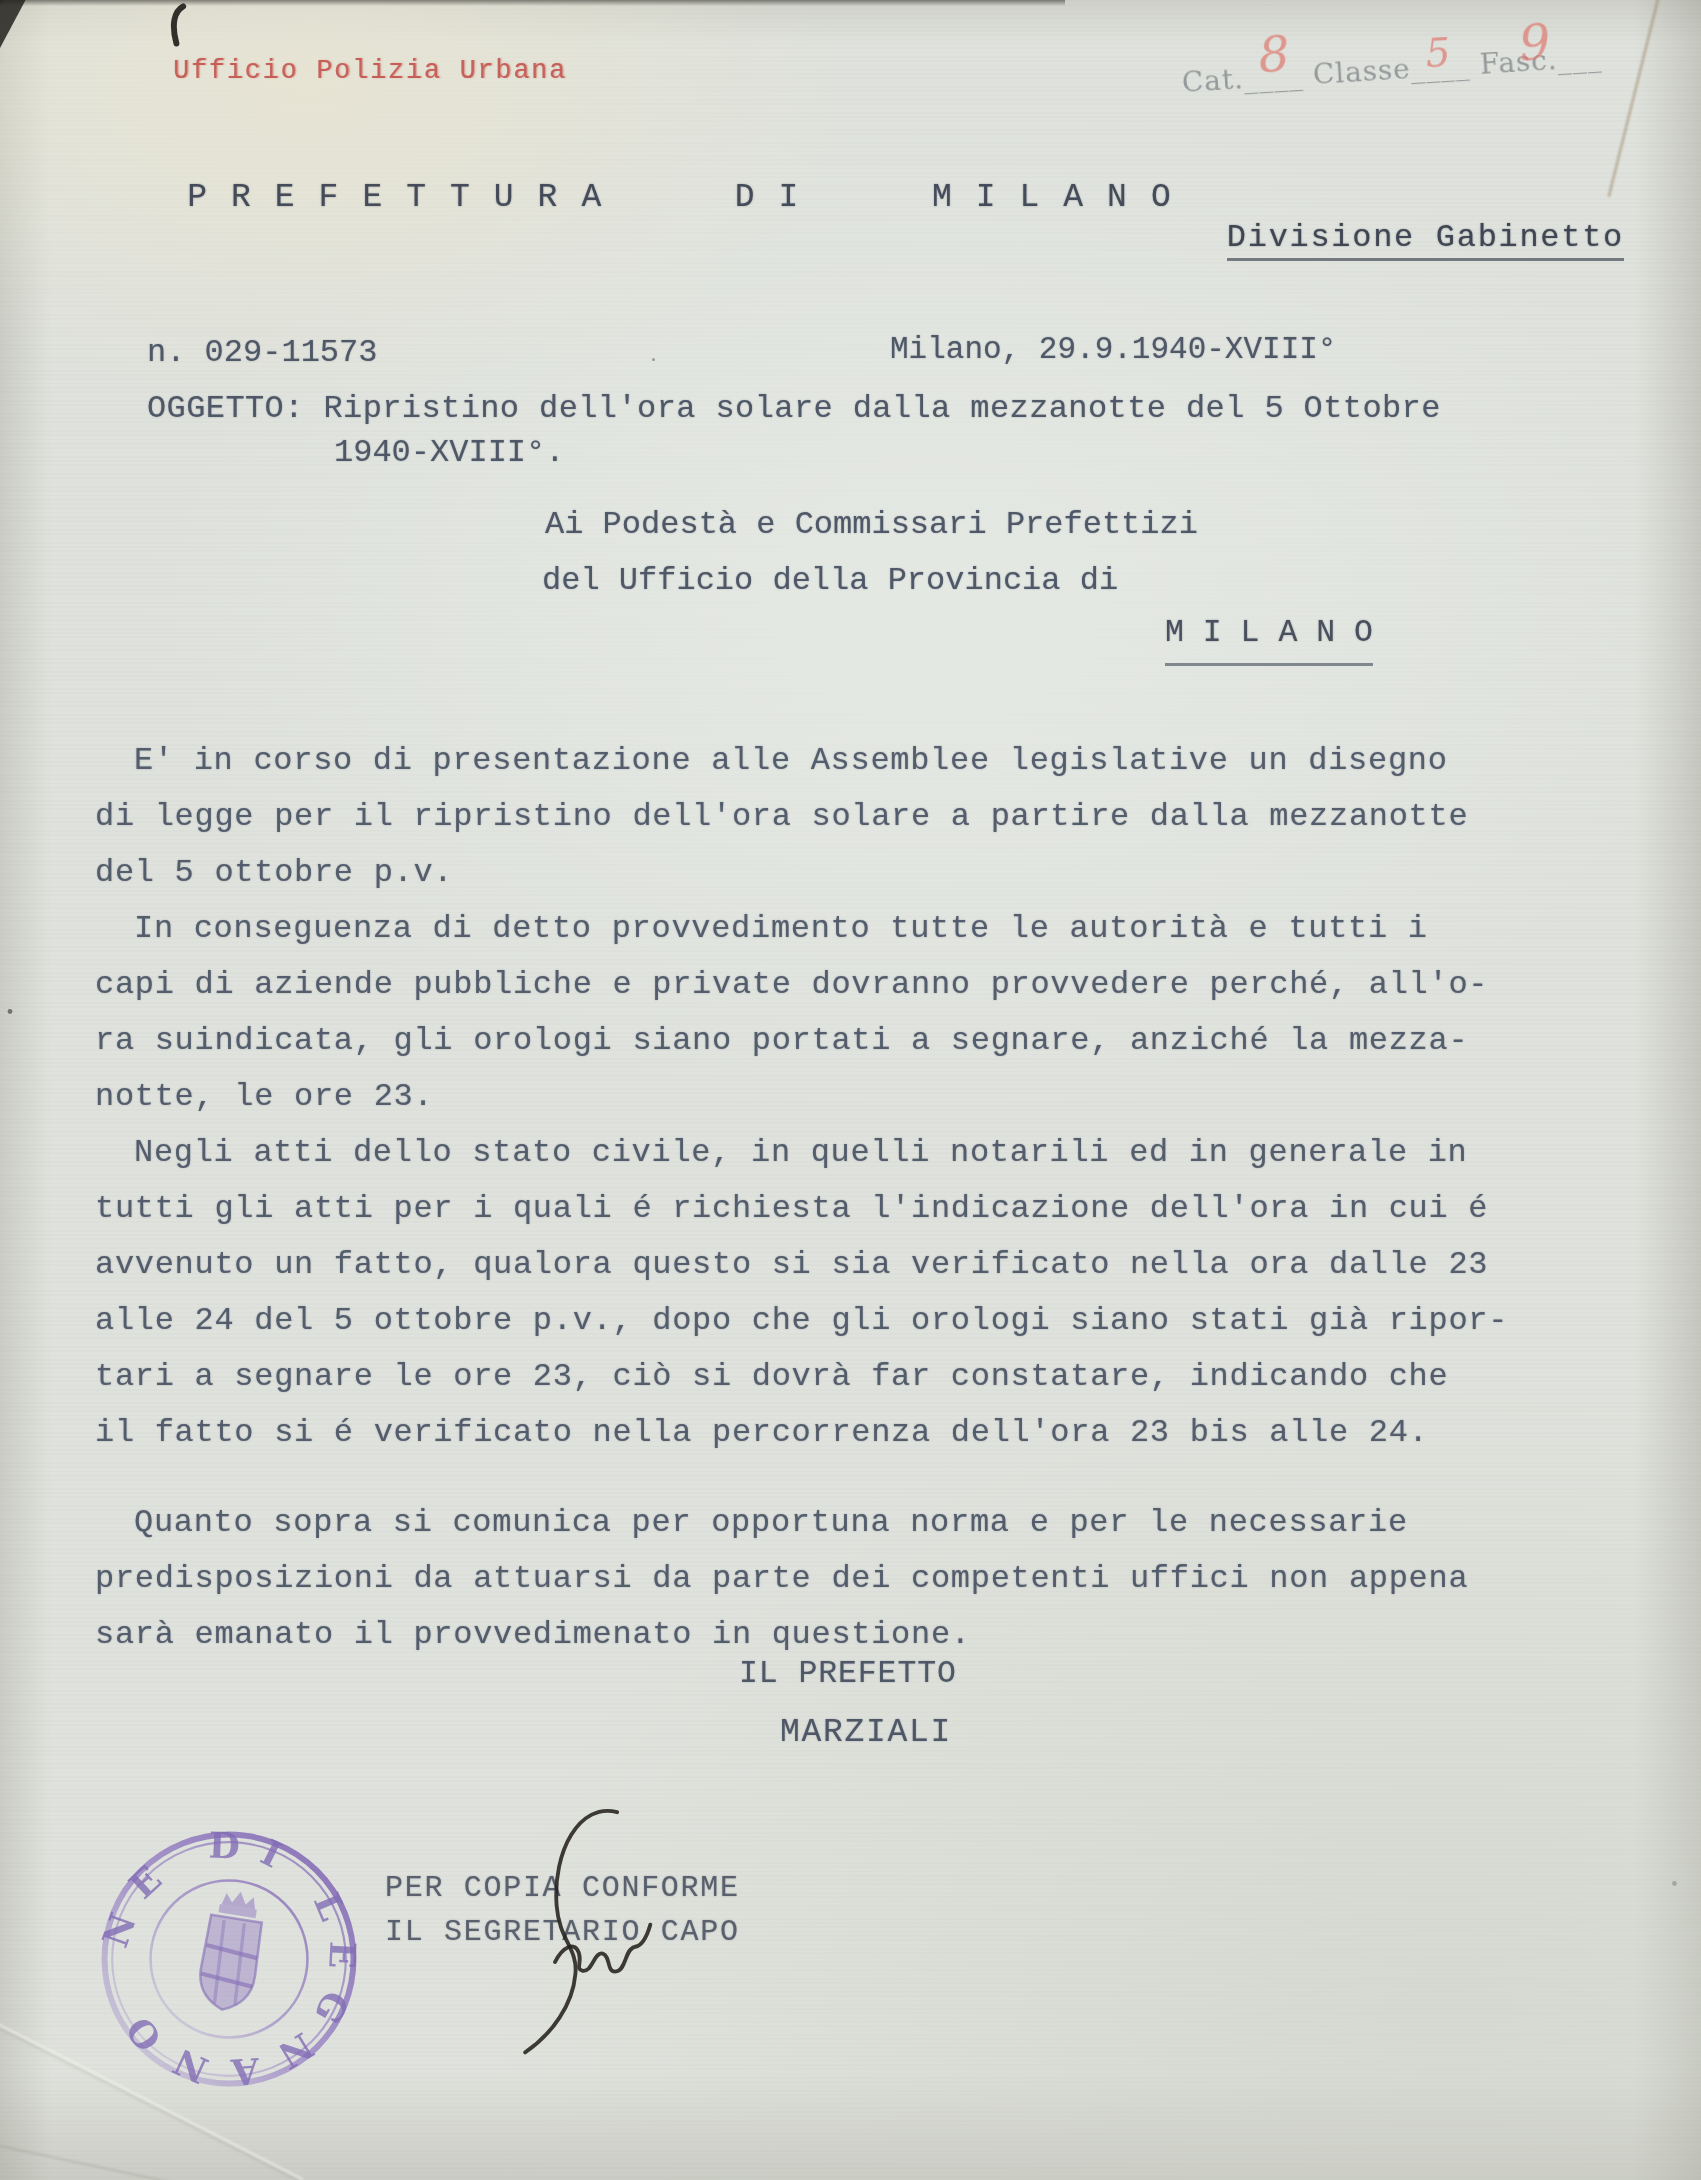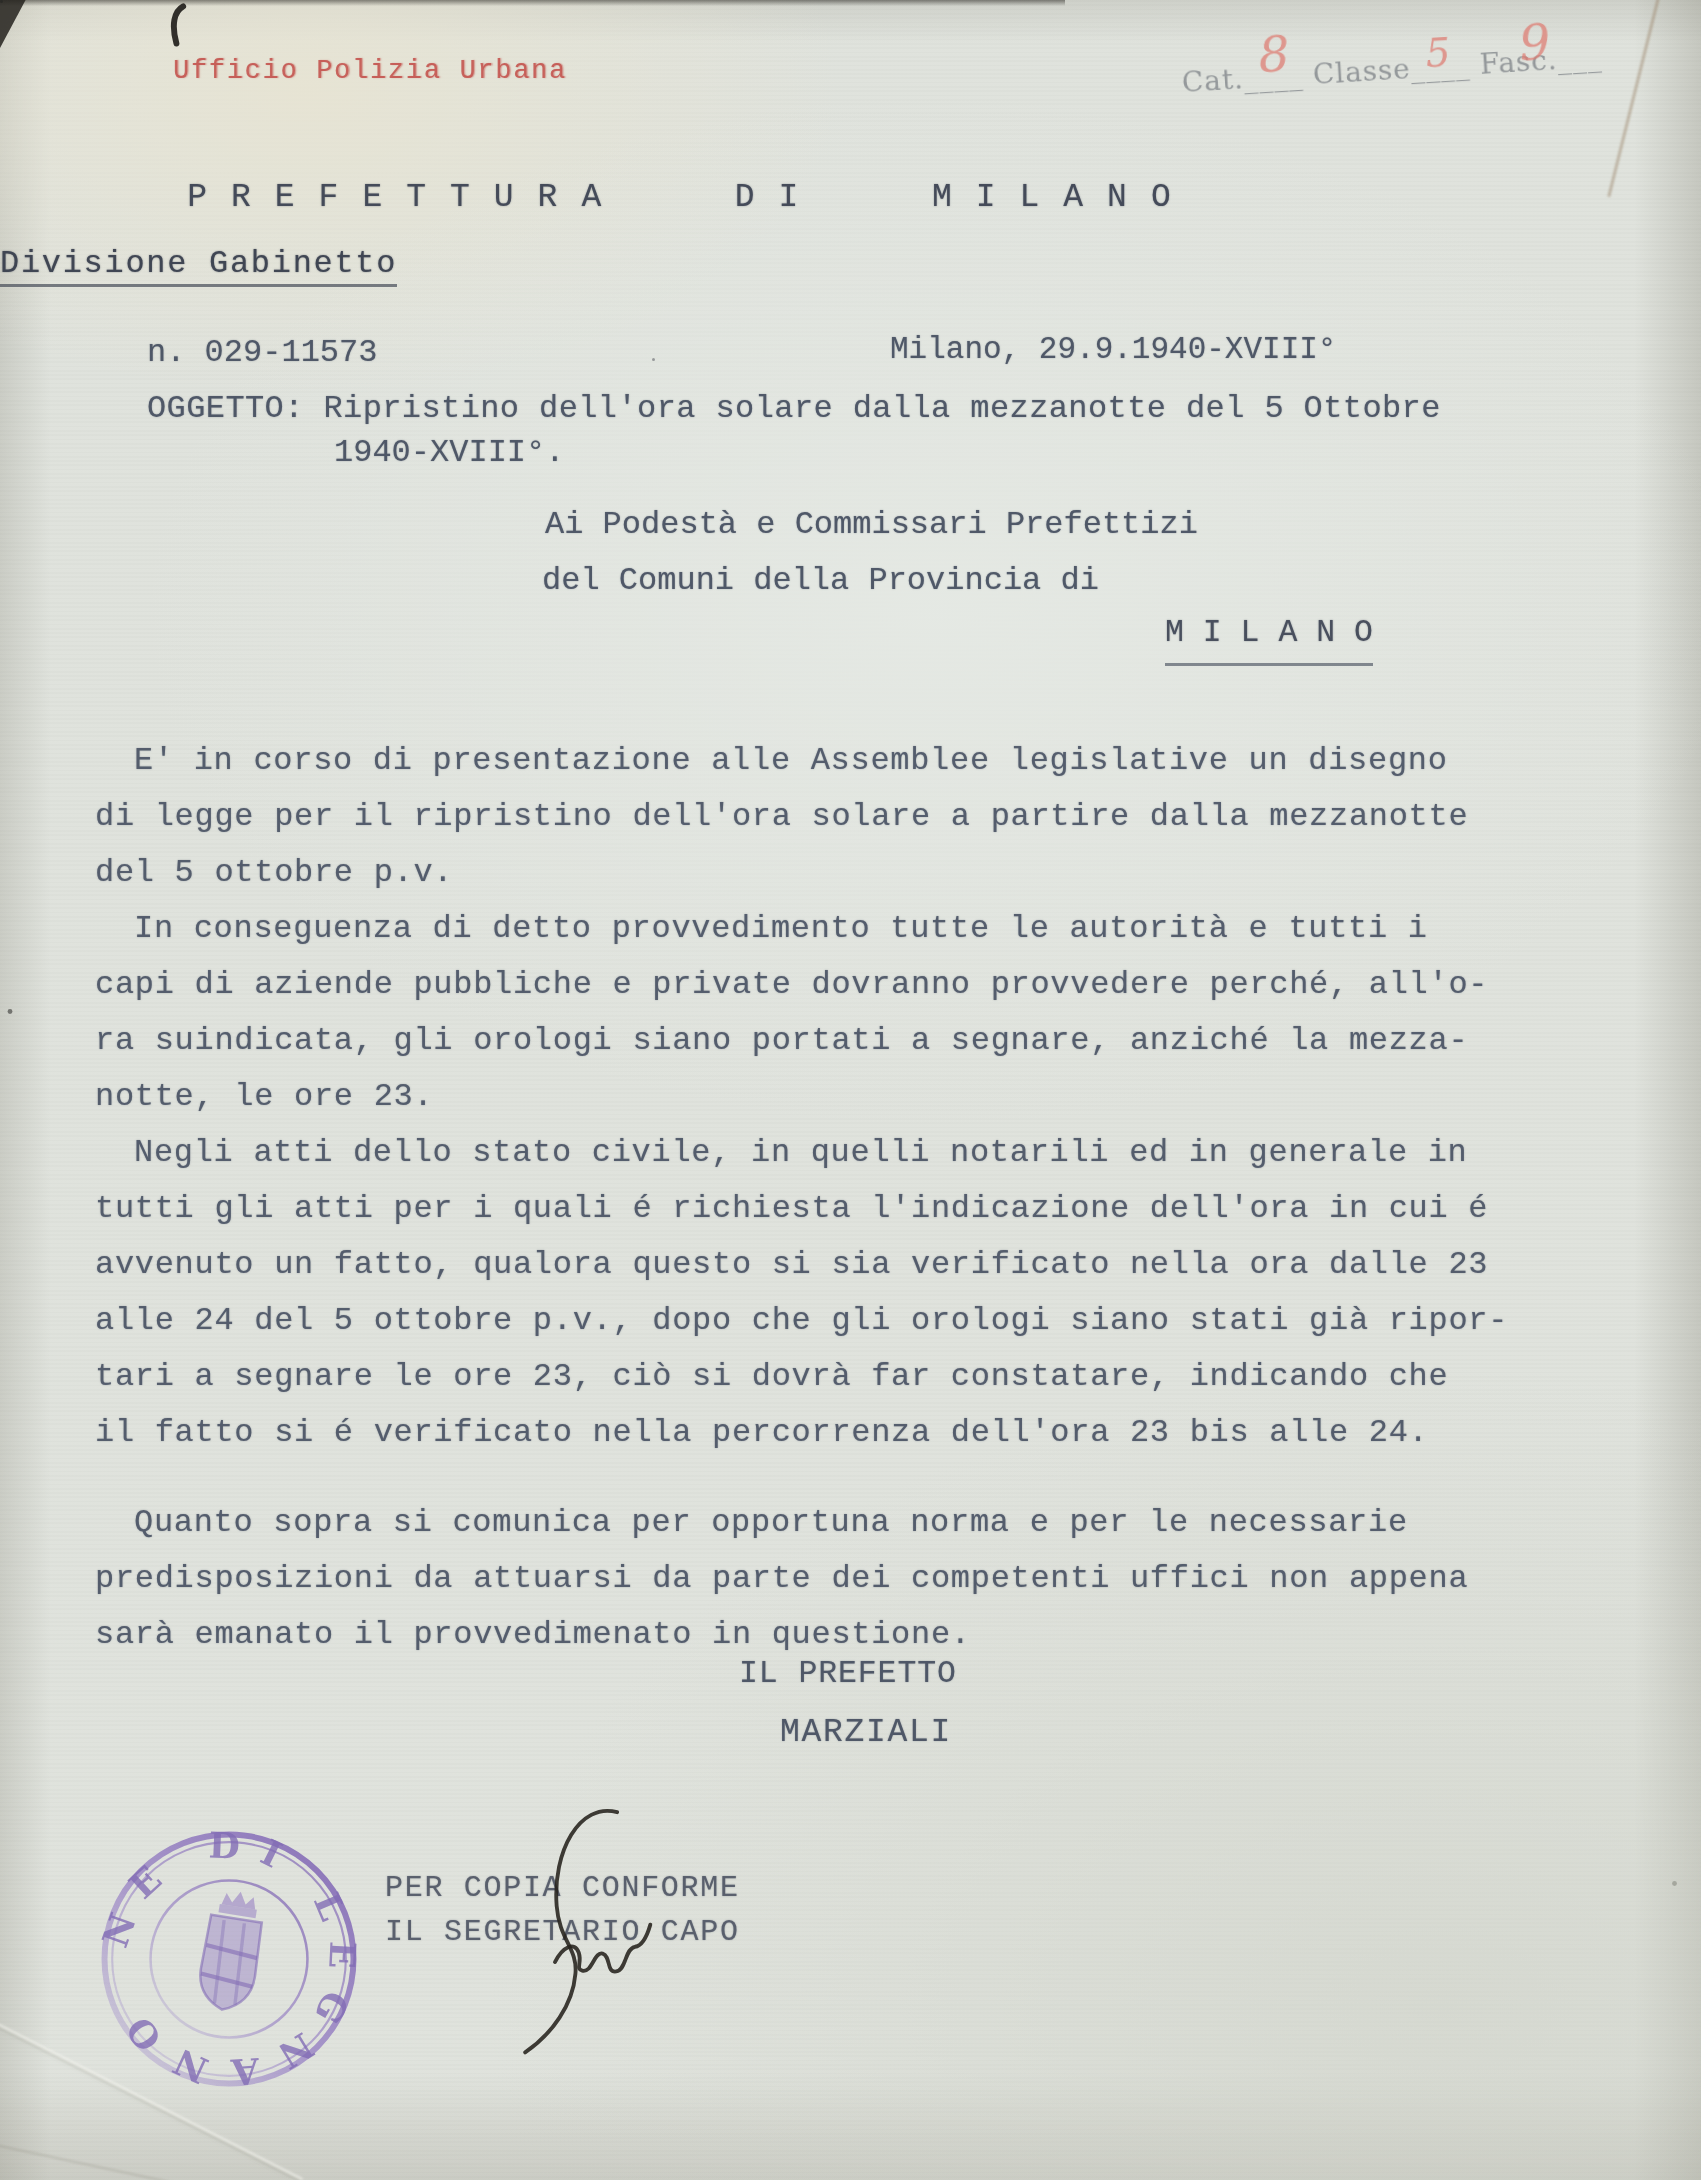--- a/index.html
+++ b/index.html
@@ -30,21 +30,21 @@
     left:173px;top:56px;font-size:27px;letter-spacing:1.7px;
     color:rgba(196,84,78,.88);
     text-shadow:1.3px 0 1.3px rgba(196,84,78,.5);
   }
   .main-title{
     left:0;top:179px;width:1360px;text-align:center;
     font-size:33px;letter-spacing:2.1px;
     color:rgba(60,67,82,.9);text-shadow:0 0 1.7px rgba(60,67,82,.55);
   }
   .division{
-    left:0;top:245px;width:1624px;text-align:left;
+    left:0;top:219px;width:1624px;text-align:right;
   }
   .division span{
     display:inline-block;font-size:32px;letter-spacing:1.7px;
     color:rgba(58,64,78,.92);text-shadow:0 0 1.7px rgba(58,64,78,.6);
     border-bottom:3.4px solid rgba(58,64,78,.65);padding-bottom:1.7px;
   }
   .proto{left:147px;top:334px;font-size:32px;}
   .dateline{left:890px;top:332px;font-size:31px;}
   .subject1{left:147px;top:390px;font-size:32px;letter-spacing:0.4px;}
   .subject2{left:334px;top:434px;font-size:32px;}
@@ -129,21 +129,21 @@
     <span>Divisione Gabinetto</span>
   </div>
 
   <div class="abs typed proto">n. 029-11573</div>
   <div class="abs typed dateline">Milano, 29.9.1940-XVIII°</div>
 
   <div class="abs typed subject1">OGGETTO: Ripristino dell'ora solare dalla mezzanotte del 5 Ottobre</div>
   <div class="abs typed subject2">1940-XVIII°.</div>
 
   <div class="abs typed addr1">Ai Podestà e Commissari Prefettizi</div>
-  <div class="abs typed addr2">del Comuni della Provincia di</div>
+  <div class="abs typed addr2">del Ufficio della Provincia di</div>
   <div class="abs addr-city">
     <span>M I L A N O</span>
   </div>
 
   <div class="abs body-text">
     <div class="paragraph">
         <div class="body-line">E' in corso di presentazione alle Assemblee legislative un disegno</div>
         <div class="body-line">di legge per il ripristino dell'ora solare a partire dalla mezzanotte</div>
         <div class="body-line">del 5 ottobre p.v.</div>
       </div>

